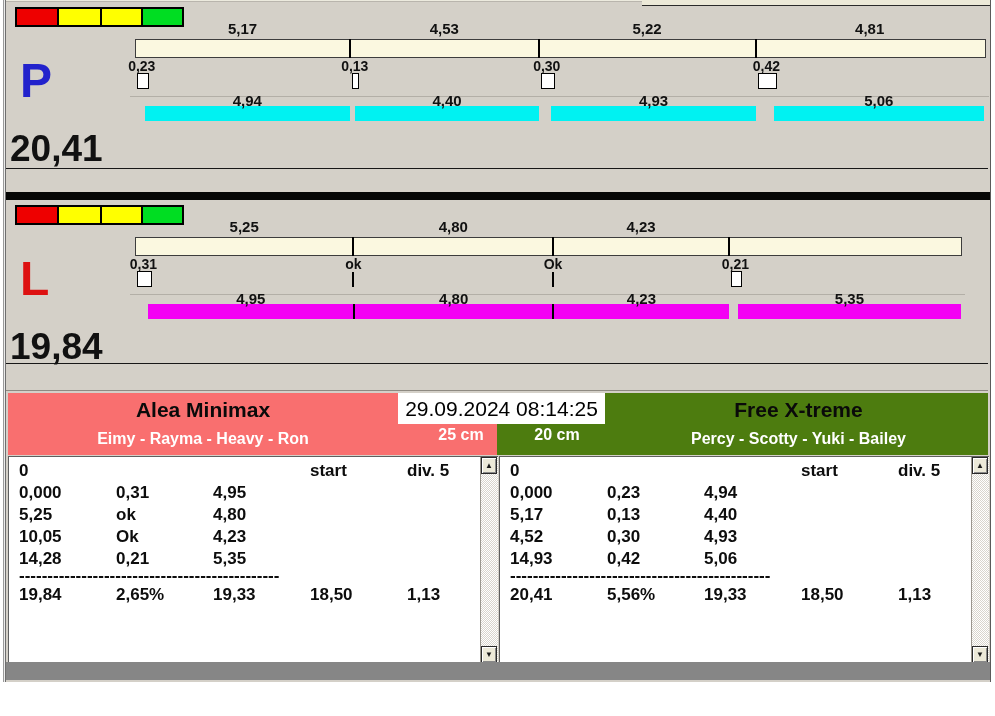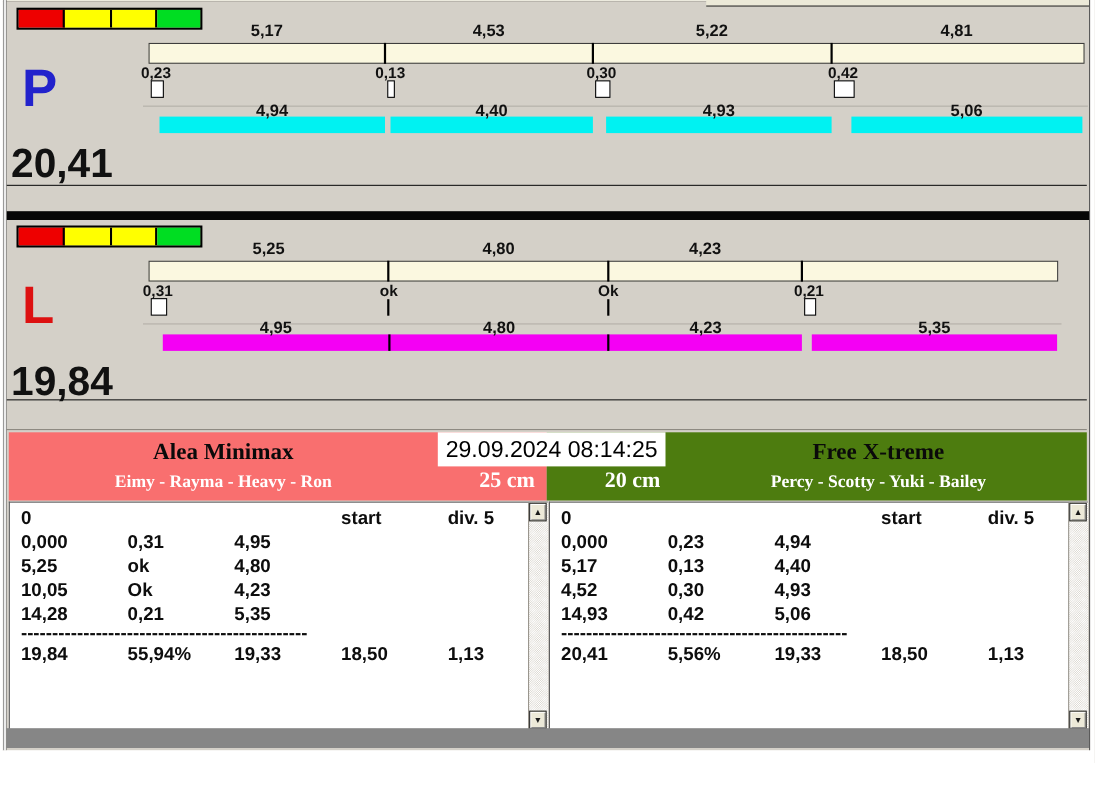--- a/index.html
+++ b/index.html
@@ -31,26 +31,26 @@
   .cream-bar{position:absolute;top:35px;height:17px;background:#fbf8e0;border:1px solid #3d3d3d;}
   .bar-tick{position:absolute;top:35px;width:2px;height:19px;background:#000;}
   .cross-label{position:absolute;top:54px;width:60px;text-align:center;font-size:14px;font-weight:bold;color:#111;}
   .cross-box{position:absolute;top:69px;height:14px;background:#ffffff;border:1px solid #000;}
   .cross-tick{position:absolute;top:70px;width:2px;height:15px;background:#000;}
   .groove{position:absolute;top:92px;height:1px;background:#b3afa7;}
   .dog-bar{position:absolute;top:102px;height:15px;}
   .dog-sep{position:absolute;top:102px;width:2px;height:15px;background:#000;}
 
   .bottom{position:absolute;left:4px;top:390px;width:982px;height:272px;border-top:1px solid #8e8a82;}
-  .hdr{position:absolute;top:2px;height:62px;font-family:Liberation Serif, serif;}
+  .hdr{position:absolute;top:2px;height:62px;}
   .hdr-left{left:2px;width:489px;}
   .hdr-right{left:491px;width:491px;}
   .team-name{position:absolute;top:5px;font-size:21px;font-weight:bold;color:#0a0a0a;text-align:center;}
   .team-dogs{position:absolute;top:37px;font-size:16px;font-weight:bold;color:#ffffff;text-align:center;}
-  .cm-label{position:absolute;top:33px;font-size:20px;font-weight:bold;color:#ffffff;}
+  .cm-label{position:absolute;top:33px;font-size:16px;font-weight:bold;color:#ffffff;}
   .date-box{position:absolute;left:392px;top:2px;width:207px;height:31px;background:#ffffff;
             color:#000;font-size:21px;text-align:center;line-height:31px;}
 
   .table{position:absolute;top:65px;height:206px;width:489px;background:#ffffff;
          border-top:1px solid #5f5f5f;border-left:1px solid #5f5f5f;}
   .table-left{left:2px;}
   .table-right{left:493px;}
   .t-rows{position:absolute;left:0;top:3px;right:17px;}
   .t-row{display:grid;grid-template-columns:97px 97px 97px 97px auto;padding-left:10px;
          height:22px;line-height:22px;font-size:17px;font-weight:bold;color:#0d0d0d;white-space:nowrap;}
@@ -152,21 +152,21 @@
 
     <div class="bottom">
       <div class="hdr hdr-left" style="background: rgb(249, 111, 111);">
         <div class="team-name" style="left:0;width:390px;">Alea Minimax</div>
         <div class="team-dogs" style="left:0;width:390px;">Eimy - Rayma - Heavy - Ron</div>
         <div class="cm-label" style="left:418px;width:70px;text-align:center;">25 cm</div>
       </div>
       <div class="hdr hdr-right" style="background: #4d7c0f;">
         <div class="team-name" style="left:112px;width:379px;">Free X-treme</div>
         <div class="team-dogs" style="left:112px;width:379px;">Percy - Scotty - Yuki - Bailey</div>
-        <div class="cm-label" style="left:43px;width:70px;text-align:center;">20 cm</div>
+        <div class="cm-label" style="left:25px;width:70px;text-align:center;">20 cm</div>
       </div>
       <div class="date-box">29.09.2024 08:14:25</div>
 
       <div class="table table-left" id="table-0">
           <div class="t-rows">
             <div class="t-row">
               <span>0</span>
               <span></span>
               <span></span>
               <span>start</span>
@@ -196,21 +196,21 @@
             <div class="t-row">
               <span>14,28</span>
               <span>0,21</span>
               <span>5,35</span>
               <span></span>
               <span></span>
             </div>
             <div class="t-dashes">----------------------------------------------</div>
             <div class="t-row">
               <span>19,84</span>
-              <span>55,94%</span>
+              <span>2,65%</span>
               <span>19,33</span>
               <span>18,50</span>
               <span>1,13</span>
             </div>
           </div>
           <div class="scrollbar">
             <div class="sb-btn sb-up">▲</div>
             <div class="sb-btn sb-down">▼</div>
           </div>
         </div>

